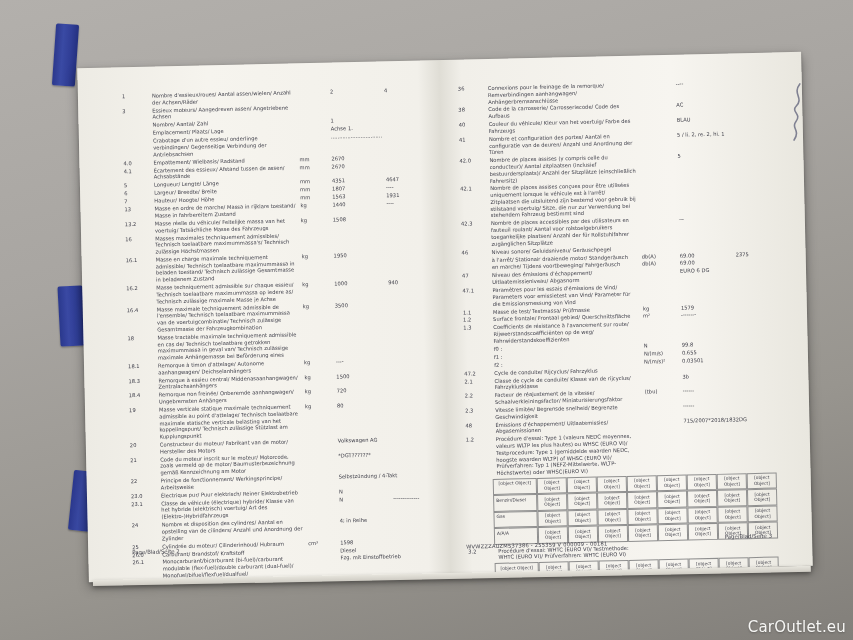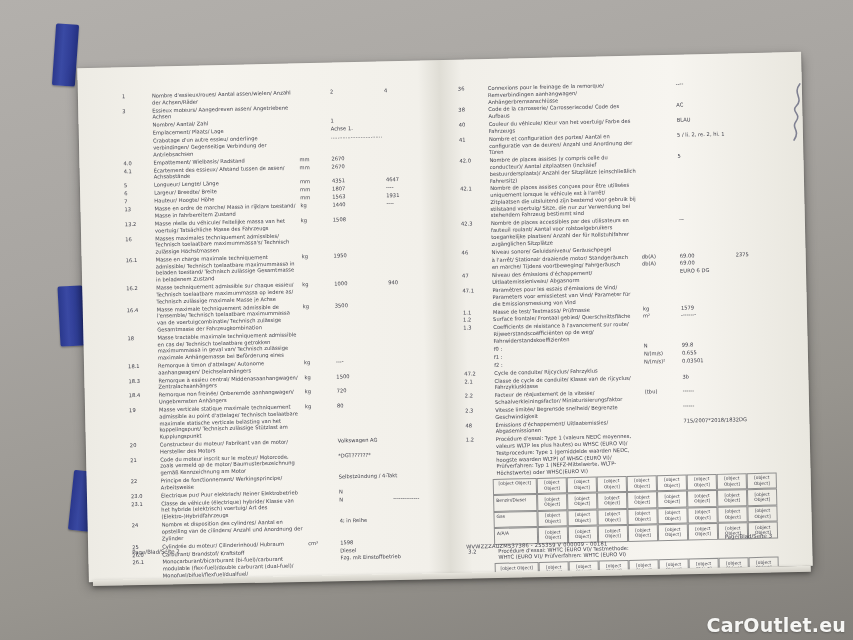--- a/index.html
+++ b/index.html
@@ -28,21 +28,21 @@
   .c-v1,.c-v2{white-space:pre;overflow:visible;}
   
   .etbl{display:grid;grid-template-columns:44px repeat(8,1fr);font-size:4.4px;line-height:1.3;margin:2px 0 3px 26px;}
   .et-c{border:0.5px solid #8f8f8f;text-align:center;padding:1.5px 1px;}
   .et-lab{text-align:left;padding-left:2px;}
   .pfoot{position:absolute;bottom:26px;font-size:5.4px;color:#45454f;}
   .pfoot-left{left:44px;}
   .pfoot-right{right:40px;bottom:28px;}
   .doccode{position:absolute;left:16px;bottom:24px;font-size:5.2px;color:#45454f;letter-spacing:.2px;}
   .squiggle{position:absolute;right:-6px;top:28px;width:46px;height:66px;opacity:.8;}
-  .watermark{position:absolute;right:7px;bottom:4px;font-size:19px;font-weight:700;color:#f6f6f4;
+  .watermark{position:absolute;right:7px;bottom:4px;font-size:15px;font-weight:400;color:#f6f6f4;
     letter-spacing:.2px;text-shadow:0 1px 2px rgba(0,0,0,.25);}
 </style>
 </head>
 <body>
 
 <div class="photo">
 
   <div class="tape tape1"></div>
   <div class="tape tape2"></div>
   <div class="tape tape3"></div>

